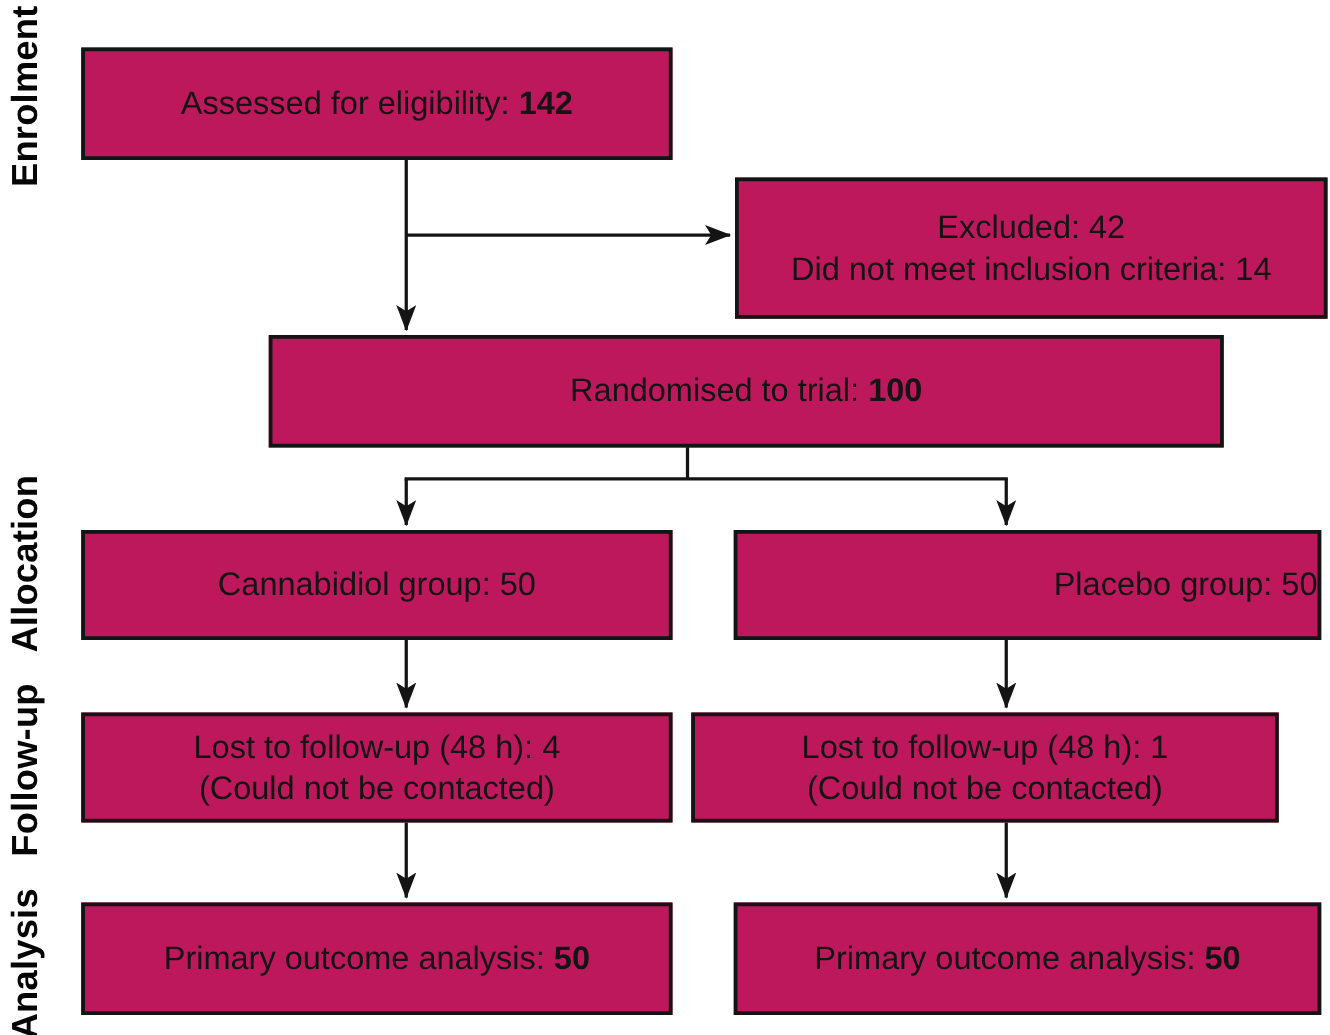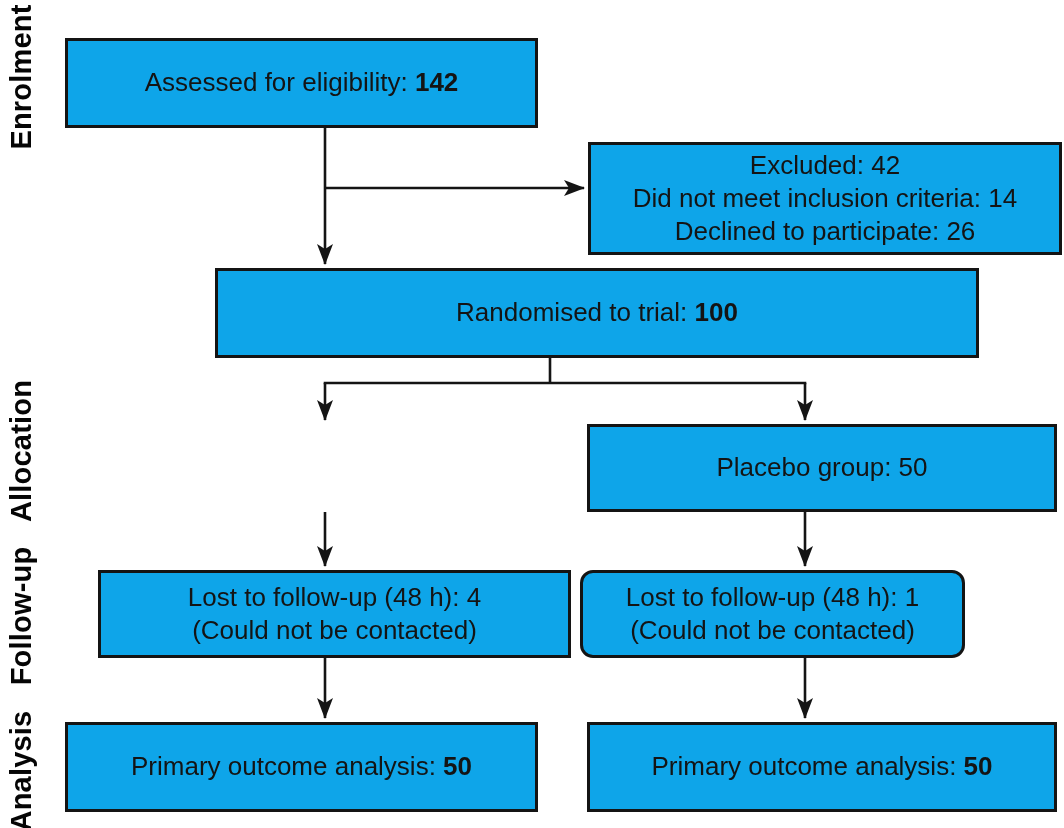--- a/index.html
+++ b/index.html
@@ -18,42 +18,42 @@
     font-weight: bold;
     font-size: 29px;
     letter-spacing: 0.2px;
     white-space: nowrap;
     color: #050505;
   }
   .box {
     position: absolute;
     box-sizing: border-box;
     border: 3px solid #141414;
-    background: #0ea5e9;
+    background: #be185d;
     display: flex;
     flex-direction: column;
     align-items: center;
     justify-content: center;
     text-align: center;
     font-size: 26px;
     line-height: 1.28;
     white-space: nowrap;
   }
   .box .bold { font-weight: bold; }
   .row { display: block; }
   #connectors { position: absolute; left: 0; top: 0; pointer-events: none; }
 
   
   #box-assessed   { left: 65px;  top: 38px;  width: 473px; height: 90px;  }
   #box-excluded   { left: 588px; top: 142px; width: 474px; height: 113px; align-items: center; }
   #box-randomised { left: 215px; top: 268px; width: 764px; height: 90px;  }
   #box-cbd        { left: 65px;  top: 424px; width: 473px; height: 88px;  }
-  #box-placebo    { left: 587px; top: 424px; width: 470px; height: 88px;  }
-  #box-lost-cbd   { left: 65px;  top: 570px; width: 473px; height: 88px; margin-left: 33px;  }
-  #box-lost-plc   { left: 580px; top: 570px; width: 385px; height: 88px; border-radius: 13px;  }
+  #box-placebo    { left: 587px; top: 424px; width: 470px; height: 88px; align-items: flex-end;  }
+  #box-lost-cbd   { left: 65px;  top: 570px; width: 473px; height: 88px;  }
+  #box-lost-plc   { left: 553px; top: 570px; width: 470px; height: 88px;  }
   #box-out-cbd    { left: 65px;  top: 722px; width: 473px; height: 90px;  }
   #box-out-plc    { left: 587px; top: 722px; width: 470px; height: 90px;  }
 
   #stage-enrolment  { left: 21px; top: 77px;  }
   #stage-allocation { left: 21px; top: 451px; }
   #stage-followup   { left: 21px; top: 616px; }
   #stage-analysis   { left: 21px; top: 771px; }
 </style>
 </head>
 <body>
@@ -85,27 +85,29 @@
   <div class="stage" id="stage-followup">Follow-up</div>
   <div class="stage" id="stage-analysis">Analysis</div>
 
   <div class="box" id="box-assessed">
     <span class="row"><span>Assessed for eligibility: </span><span class="bold">142</span></span>
   </div>
 
   <div class="box" id="box-excluded">
     <span class="row">Excluded: 42</span>
     <span class="row">Did not meet inclusion criteria: 14</span>
-    <span class="row">Declined to participate: 26</span>
   </div>
 
   <div class="box" id="box-randomised">
     <span class="row"><span>Randomised to trial: </span><span class="bold">100</span></span>
   </div>
 
+  <div class="box" id="box-cbd">
+    <span class="row">Cannabidiol group: 50</span>
+  </div>
 
   <div class="box" id="box-placebo">
     <span class="row">Placebo group: 50</span>
   </div>
 
   <div class="box" id="box-lost-cbd">
     <span class="row">Lost to follow-up (48 h): 4</span>
     <span class="row">(Could not be contacted)</span>
   </div>
 

